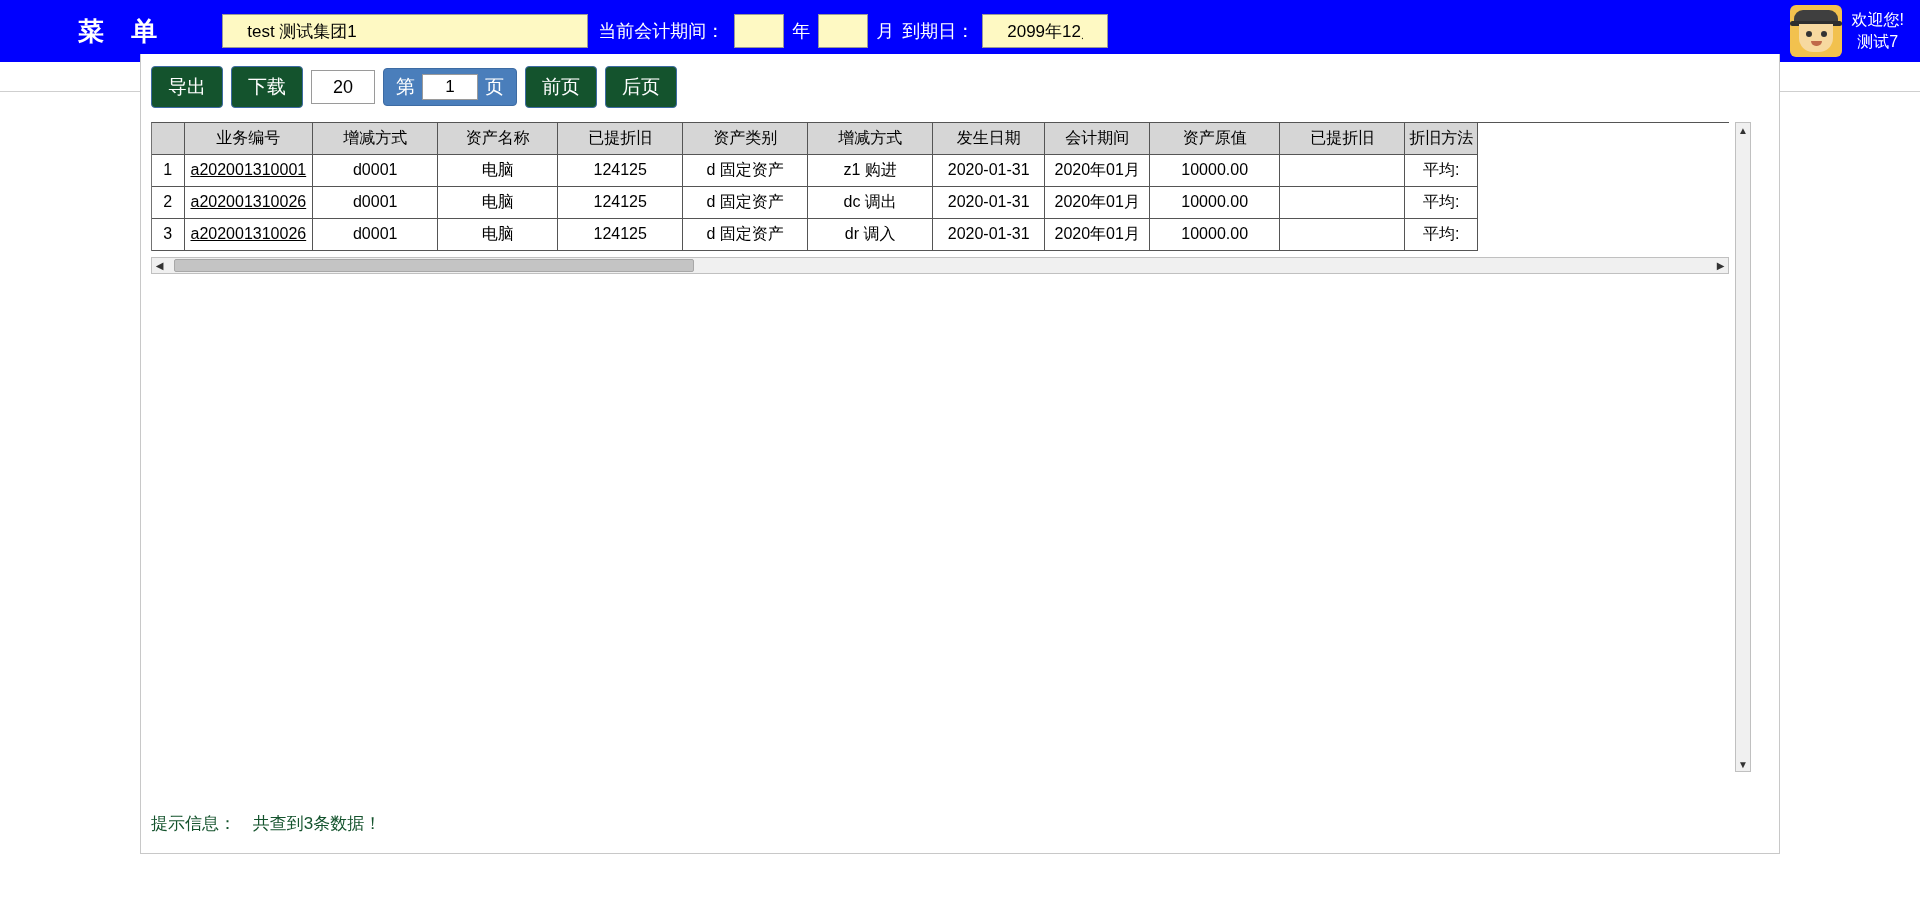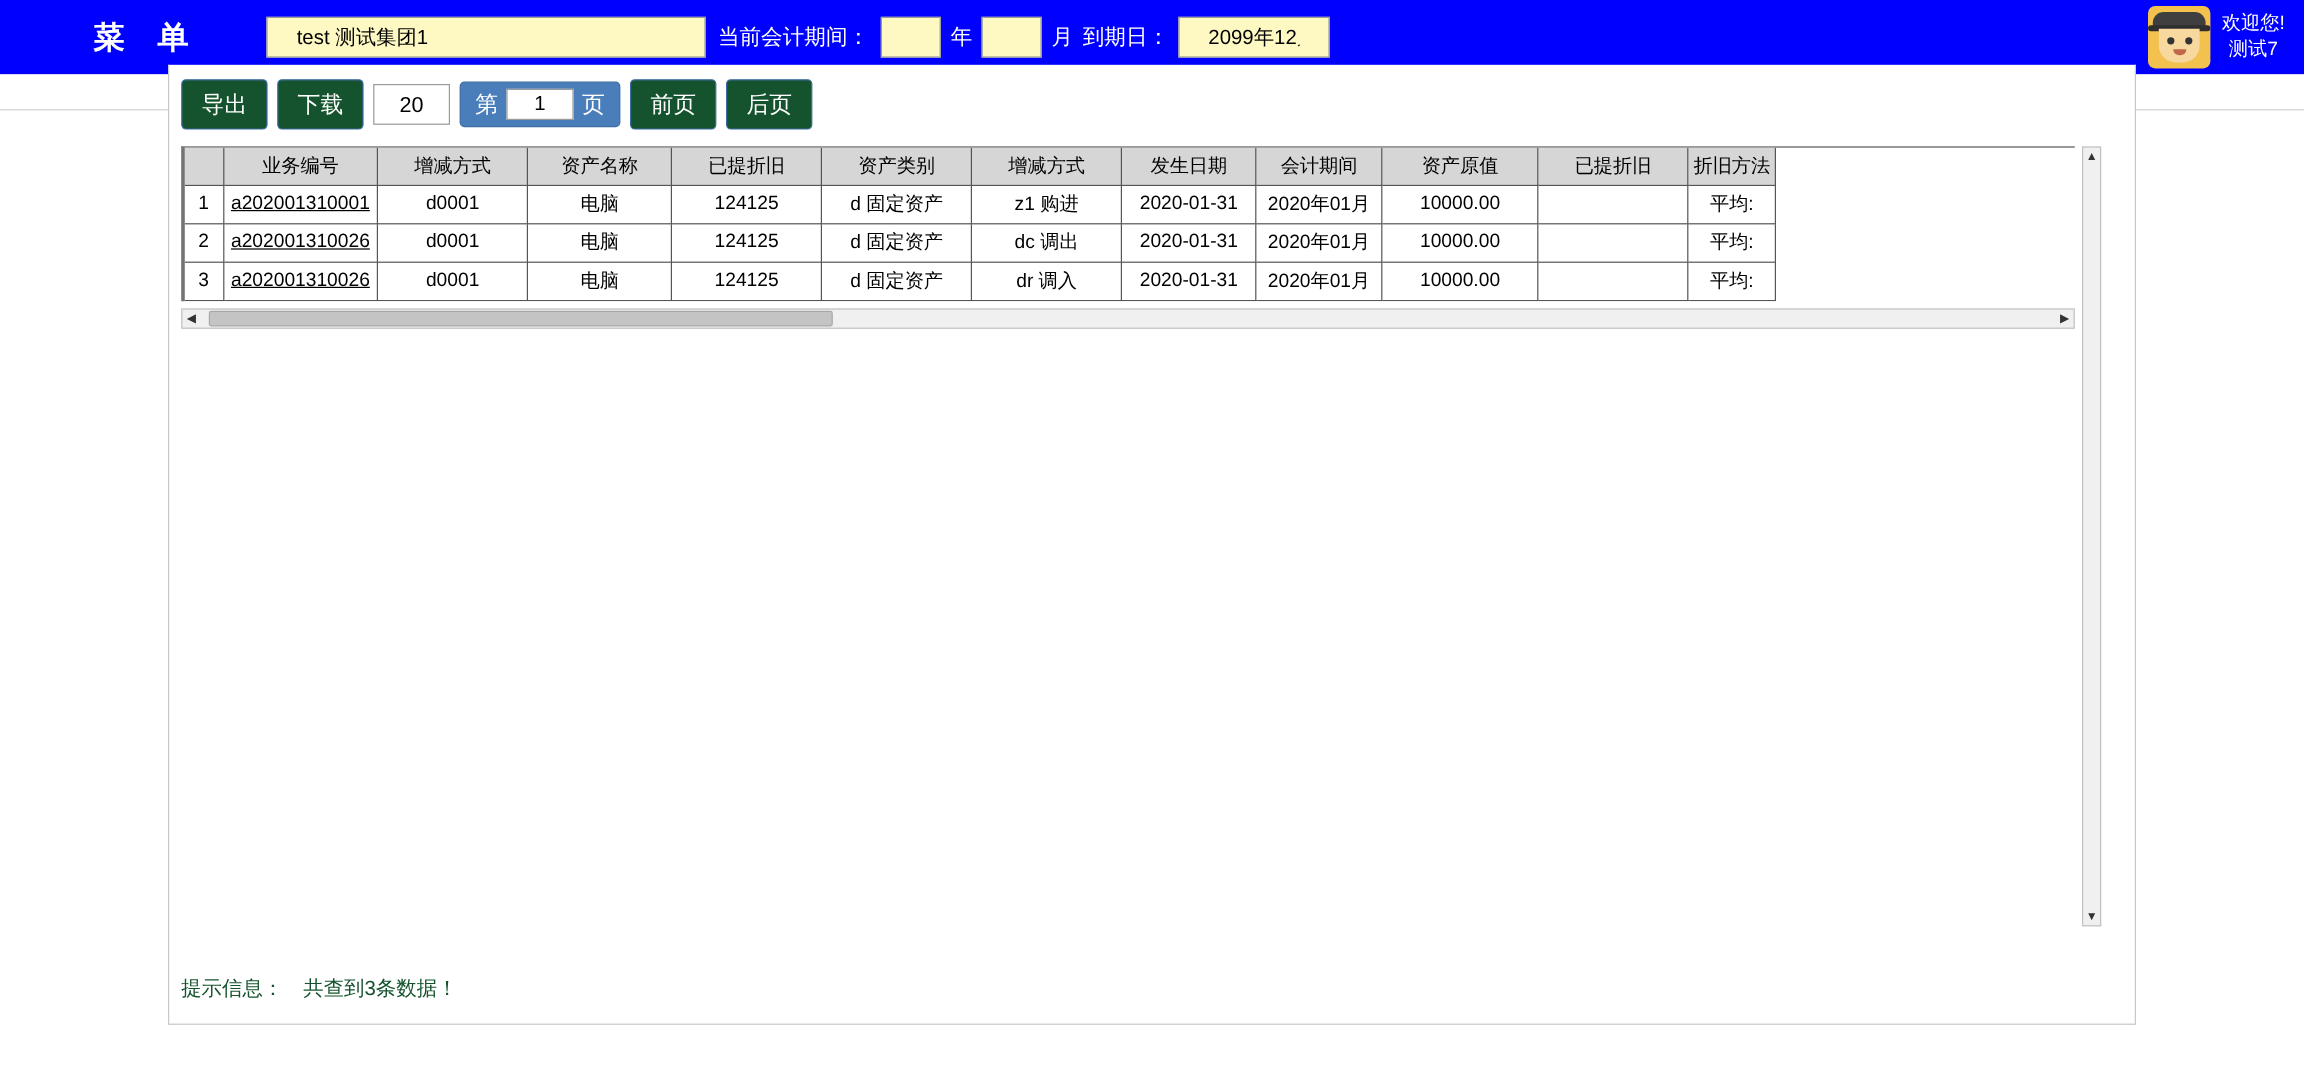--- a/index.html
+++ b/index.html
@@ -184,21 +184,21 @@
 
   
   .grid-wrap {
     position: relative;
     margin: 4px 0 0 10px;
     width: 1600px;
   }
   .grid-scroll {
     width: 1578px;
     overflow: hidden;
-    border-left: 3px solid #737373;
+    border-left: 1px solid #737373;
     border-top: 1px solid #555;
   }
   table.grid {
     border-collapse: collapse;
     font-size: 16px;
     table-layout: fixed;
   }
   table.grid th {
     background: #d6d6d6;
     border-right: 1px solid #555;

